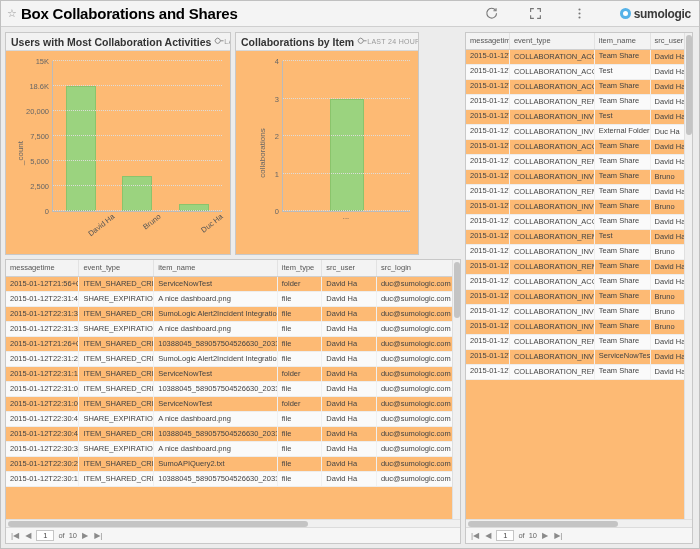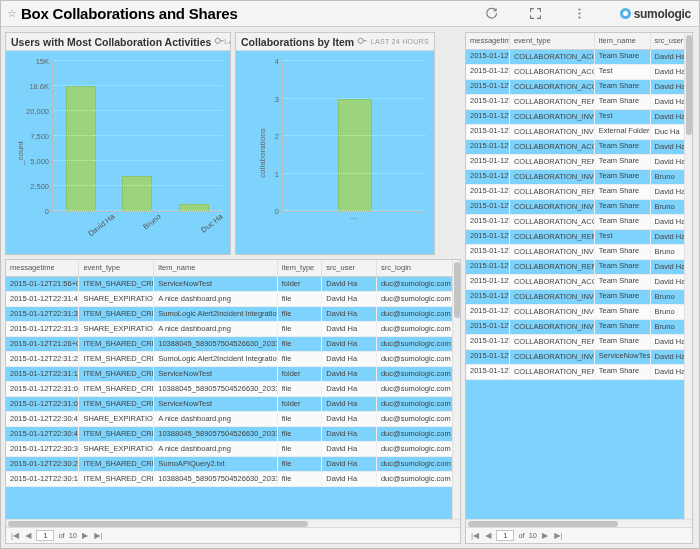--- a/index.html
+++ b/index.html
@@ -69,21 +69,21 @@
     padding: 4px;
     display: flex;
     gap: 4px;
   }
   .left-col {
     width: 456px;
     display: flex; flex-direction: column; gap: 4px;
   }
   .top-row { display: flex; gap: 4px; height: 223px; }
   .panel {
-    background: #7dd3fc;
+    background: #fdba74;
     border: 1px solid #c8c8c8;
     display: flex; flex-direction: column;
     overflow: hidden;
   }
   .panel-head {
     height: 18px;
     background: #f2f2f2;
     border-bottom: 1px solid #d8d8d8;
     display: flex; align-items: center;
     padding: 0 5px;
@@ -324,21 +324,21 @@
                 </div>
               <div class="xlabels" id="xlabels1">
                   <div class="xlab" style="left: 16.6667%; top: 0px;">David Ha</div>
                   <div class="xlab" style="left: 50%; top: 0px;">Bruno</div>
                   <div class="xlab" style="left: 83.3333%; top: 0px;">Duc Ha</div>
                 </div>
             </div>
           </div>
         </div>
 
-        <div class="panel" style="width:200px">
+        <div class="panel" style="width:184px">
           <div class="panel-head">
             <span class="panel-title">Collaborations by Item</span>
             <span class="mag">
               <svg width="9" height="9" viewBox="0 0 12 12">
                   <circle cx="5" cy="5" r="3.4" fill="none" stroke="#888" stroke-width="1.2"></circle>
                   <line x1="7.6" y1="7.6" x2="10.5" y2="10.5" stroke="#888" stroke-width="1.2"></line>
                 </svg>
             </span>
             <span class="timerange">LAST 24 HOURS</span>
           </div>

